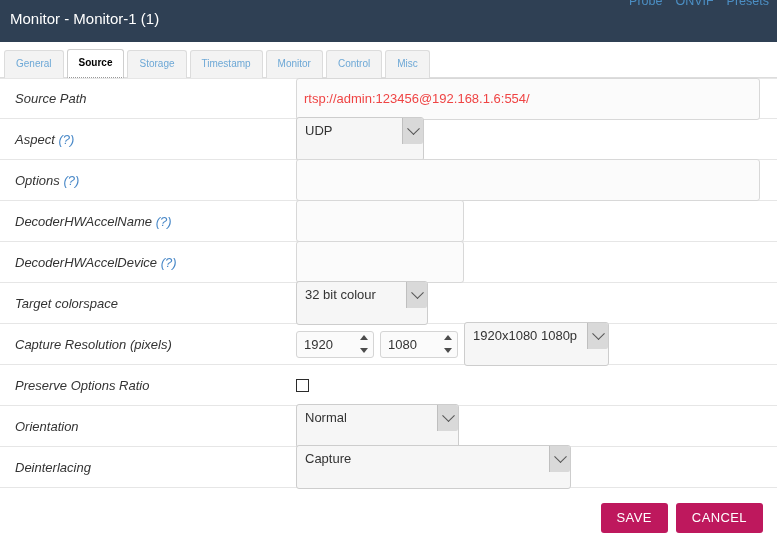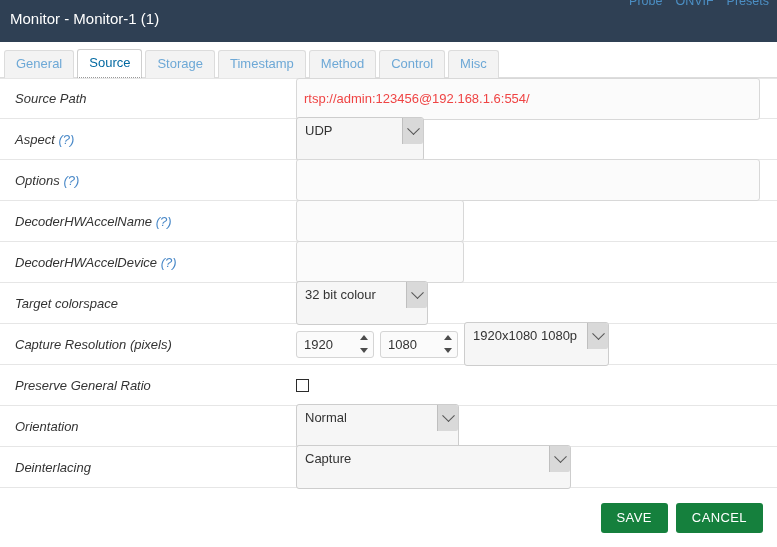--- a/index.html
+++ b/index.html
@@ -57,34 +57,35 @@
     align-items: flex-end;
     gap: 3px;
     border-bottom: 1px solid #dddddd;
   }
   .tab {
     background: #f3f3f3;
     border: 1px solid #dcdcdc;
     border-bottom: none;
     border-radius: 3px 3px 0 0;
     padding: 5px 11px 6px 11px;
-    font-size: 13px;
+    font-size: 10px;
     color: #6da8d6;
     line-height: 16px;
     cursor: pointer;
     position: relative;
     top: 1px;
     white-space: nowrap;
   }
   .tab.active {
     background: #ffffff;
-    color: #0369a1;
+    color: #000000;
     border-color: #cfcfcf;
     border-bottom: 1px dotted #999999;
     z-index: 2;
+    font-weight: bold;
   }
 
   
   .form-area {
     position: relative;
     background: #ffffff;
   }
   .row {
     position: relative;
     display: flex;
@@ -231,21 +232,21 @@
     position: relative;
     height: 60px;
     display: flex;
     align-items: center;
     justify-content: flex-end;
     gap: 8px;
     padding: 0 14px 0 0;
     box-sizing: border-box;
   }
   .btn {
-    background: #15803d;
+    background: #be185d;
     color: #ffffff;
     border: none;
     border-radius: 3px;
     font-family: "Liberation Sans", sans-serif;
     font-size: 13px;
     letter-spacing: 0.4px;
     padding: 7px 16px;
     cursor: pointer;
     line-height: 16px;
   }
@@ -260,21 +261,21 @@
     <a href="#">Presets</a>
   </div>
   <div class="header-title">Monitor - Monitor-1 (1)</div>
 </div>
 
 <div class="tab-bar">
   <div class="tab">General</div>
   <div class="tab active">Source</div>
   <div class="tab">Storage</div>
   <div class="tab">Timestamp</div>
-  <div class="tab">Method</div>
+  <div class="tab">Monitor</div>
   <div class="tab">Control</div>
   <div class="tab">Misc</div>
 </div>
 
 <div class="form-area">
 
   <div class="row">
     <div class="row-label">Source Path</div>
     <div class="row-field">
       <input class="txt txt-wide" type="text" value="rtsp://admin:123456@192.168.1.6:554/" style="">
@@ -358,21 +359,21 @@
       <div class="sel-wrap w-res">
         <span class="sel-text">1920x1080 1080p</span>
         <span class="sel-btn">
             <i class="chev"></i>
           </span>
       </div>
     </div>
   </div>
 
   <div class="row">
-    <div class="row-label">Preserve General Ratio</div>
+    <div class="row-label">Preserve Options Ratio</div>
     <div class="row-field">
       <span class="chk"></span>
     </div>
   </div>
 
   <div class="row">
     <div class="row-label">Orientation</div>
     <div class="row-field">
       <div class="sel-wrap w-orient">
         <span class="sel-text">Normal</span>

